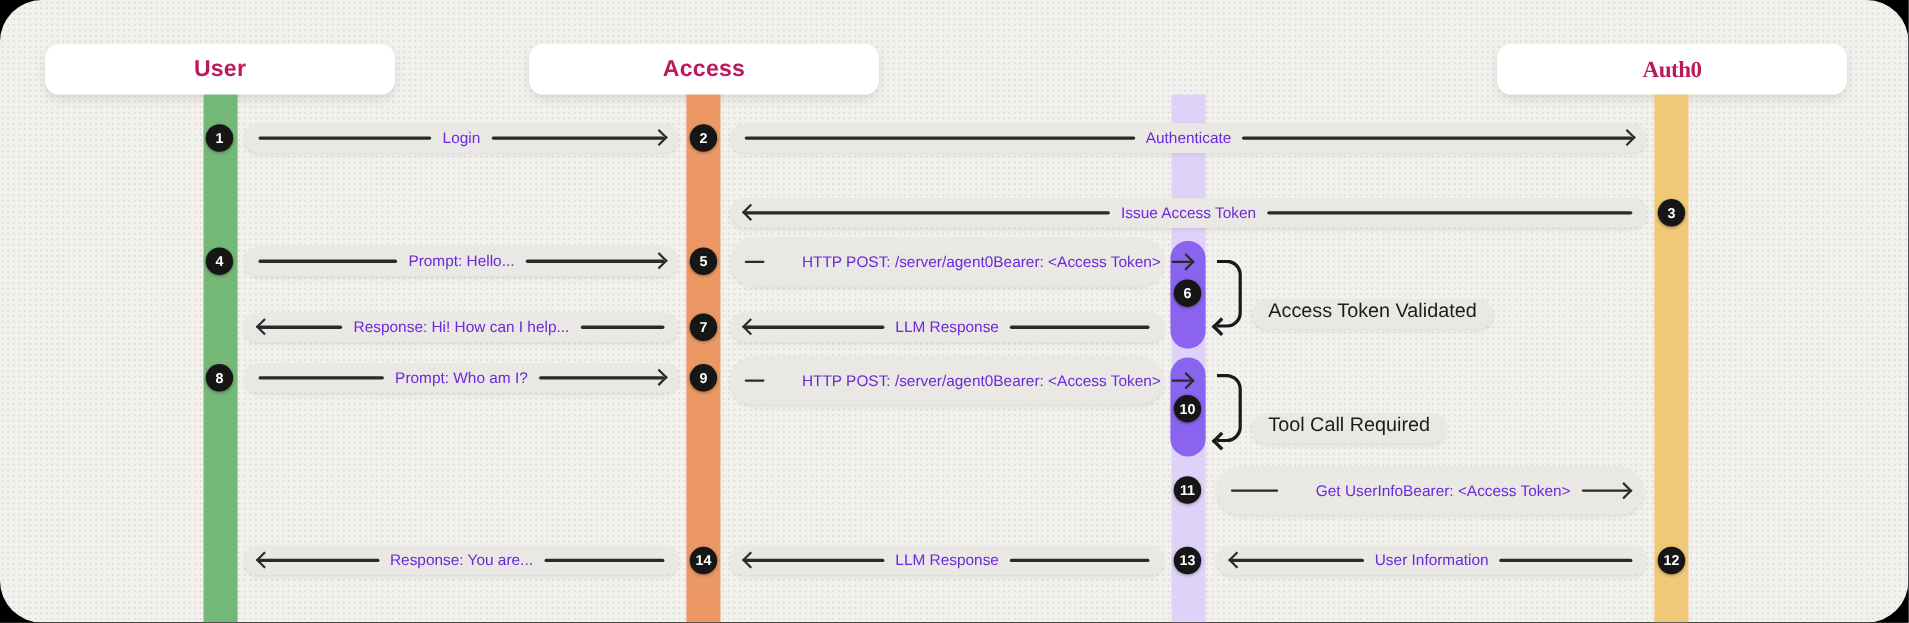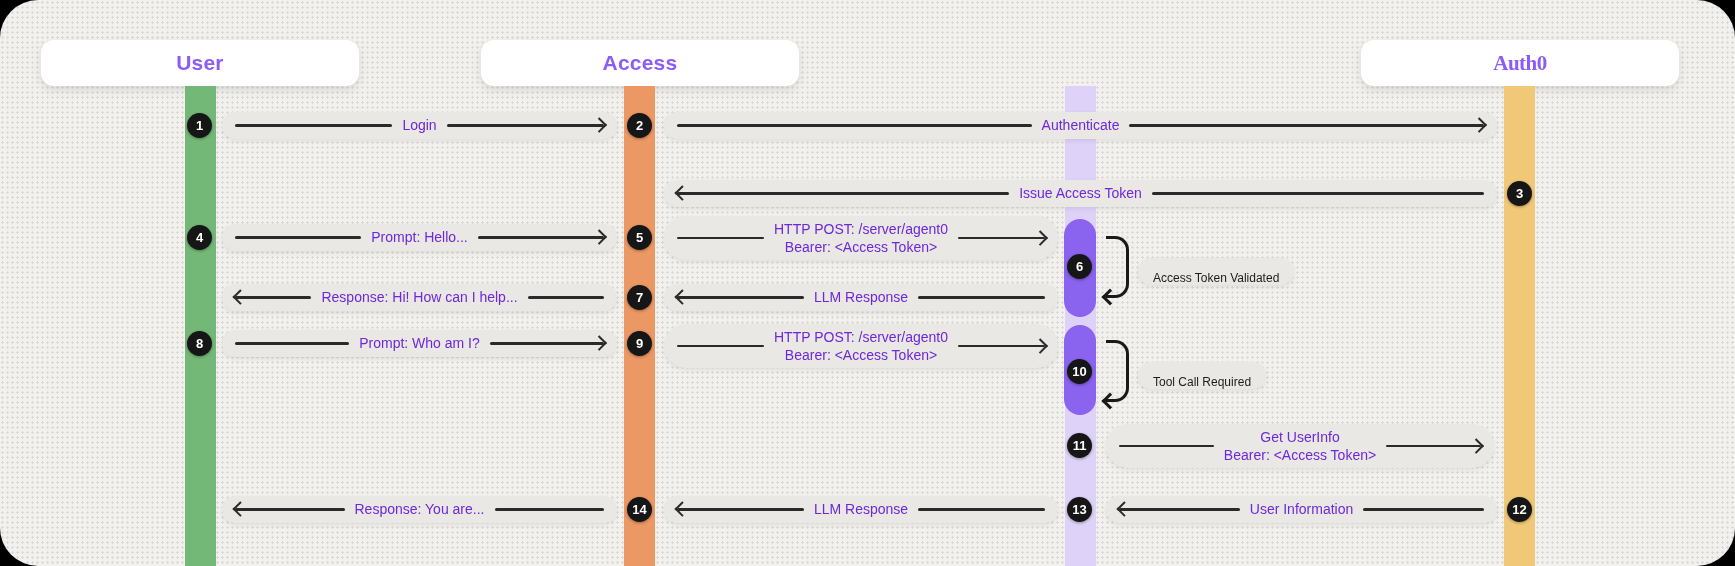--- a/index.html
+++ b/index.html
@@ -15,21 +15,21 @@
     overflow:hidden;
     font-family:"Liberation Sans","DejaVu Sans",sans-serif;
     color:#1b1b1b;
   }
   
   .actor-header{
     position:absolute;top:40px;width:318px;height:46px;
     background:#ffffff;border-radius:13px;
     box-shadow:0 4px 10px rgba(0,0,0,0.10);
     display:flex;align-items:center;justify-content:center;
-    font-size:21px;font-weight:700;letter-spacing:.2px;color:#8b5cf6;
+    font-size:21px;font-weight:700;letter-spacing:.2px;color:#be185d;
   }
   .actor-auth0 .hlabel{font-family:Liberation Serif, serif;font-weight:700;letter-spacing:-0.5px;}
   
   .lifeline{position:absolute;top:86px;bottom:0;width:31px;z-index:1;}
   .ll-user{left:185px;background:#74b878;}
   .ll-client{left:624px;background:#ec9865;}
   .ll-server{left:1065px;background:#ded2f8;}
   .ll-auth0{left:1504px;background:#f1c878;}
   
   .activation{position:absolute;left:1064px;width:32px;background:#8a63ee;border-radius:16px;z-index:2;}
@@ -41,21 +41,21 @@
     background:#e9e8e5;border-radius:22px;
     box-shadow:0 2px 5px rgba(0,0,0,0.08);
     display:flex;align-items:center;
     padding:0 13px;gap:10px;
     font-size:14px;font-weight:500;color:#6d28d9;
   }
   .msg.h1{height:27px;}
   .msg.h2{height:44px;}
   .ln{position:relative;flex:1 1 auto;height:2.4px;background:#2a2a2a;border-radius:2px;min-width:18px;}
   .lbl{white-space:nowrap;text-align:center;line-height:1.3;}
-  .lbl.two{display:flex;flex-direction:column;}
+  .lbl.two{display:flex;flex-direction:row;margin-left:24px;}
   .end-r::after{
     content:'';position:absolute;right:0px;top:50%;
     width:8.5px;height:8.5px;
     border-top:2.4px solid #2a2a2a;border-right:2.4px solid #2a2a2a;
     transform:translateY(-53%) rotate(45deg);
   }
   .end-l::before{
     content:'';position:absolute;left:0px;top:50%;
     width:8.5px;height:8.5px;
     border-bottom:2.4px solid #2a2a2a;border-left:2.4px solid #2a2a2a;
@@ -70,22 +70,22 @@
   .loop::after{ 
     content:'';position:absolute;left:-2px;bottom:-8px;
     width:9px;height:9px;
     border-bottom:3px solid #191919;border-left:3px solid #191919;
     transform:rotate(45deg);
   }
   .loop-label{
     position:absolute;z-index:3;height:27px;
     background:#e9e8e5;border-radius:14px;
     box-shadow:0 2px 5px rgba(0,0,0,0.08);
-    display:flex;align-items:flex-end;padding:0 15px;
-    font-size:12px;font-weight:500;color:#1c1c1c;white-space:nowrap;
+    display:flex;align-items:flex-start;padding:0 15px;
+    font-size:18px;font-weight:500;color:#1c1c1c;white-space:nowrap;margin-top:14px;
   }
   
   .badge{
     position:absolute;width:25px;height:25px;z-index:5;
     background:#161616;border-radius:50%;
     box-shadow:0 1px 3px rgba(0,0,0,0.35);
     display:flex;align-items:center;justify-content:center;
     color:#fff;font-size:13px;font-weight:700;
   }
 </style>

